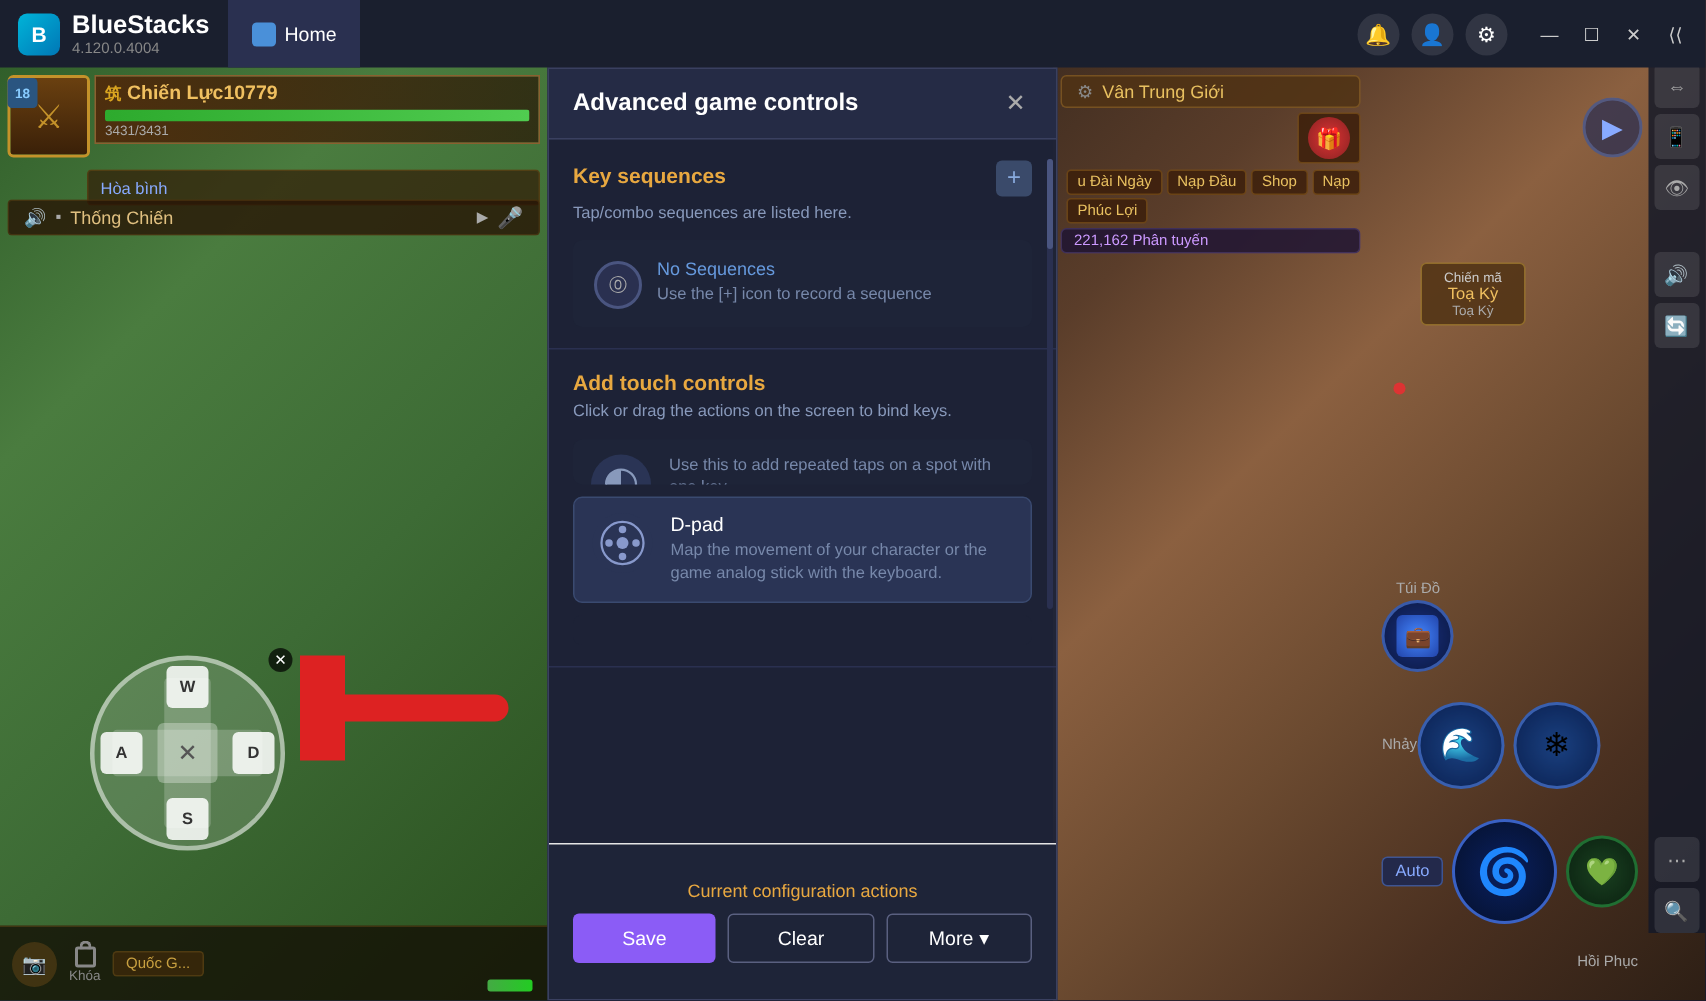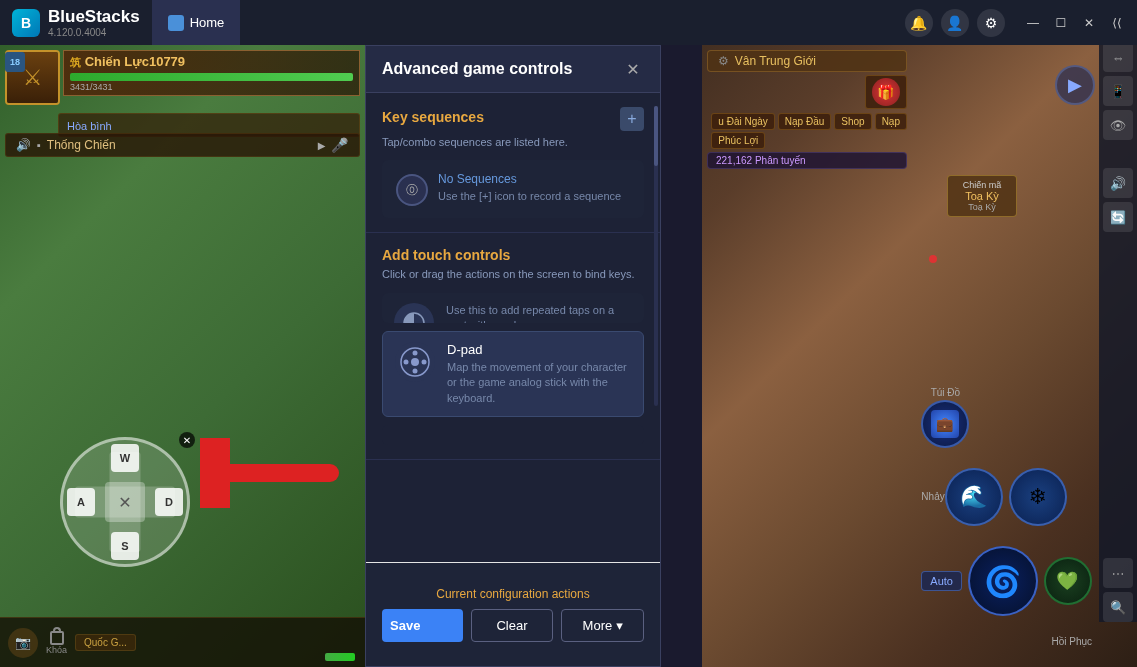--- a/index.html
+++ b/index.html
@@ -296,21 +296,21 @@
       color: #aaa;
       font-size: 13px;
       cursor: pointer;
     }
 
     
     .modal-overlay {
       position: absolute;
       left: 365px;
       top: 45px;
-      width: 296px;
+      width: 340px;
       height: 622px;
       background: rgba(30, 35, 55, 0.97);
       border: 1px solid #3a4060;
       z-index: 200;
       display: flex;
       flex-direction: column;
     }
 
     .modal-header {
       background: #252b45;
@@ -486,28 +486,28 @@
     }
 
     .footer-buttons {
       display: flex;
       gap: 8px;
     }
 
     .btn-save {
       flex: 1;
       padding: 8px;
-      background: #3b82f6;
+      background: #8b5cf6;
       color: white;
       border: none;
       border-radius: 4px;
       font-size: 13px;
-      font-weight: 700;
+      font-weight: 400;
       cursor: pointer;
-      text-align: left;
+      text-align: center;
     }
 
     .btn-clear {
       flex: 1;
       padding: 8px;
       background: transparent;
       color: white;
       border: 1px solid #5a6080;
       border-radius: 4px;
       font-size: 13px;

